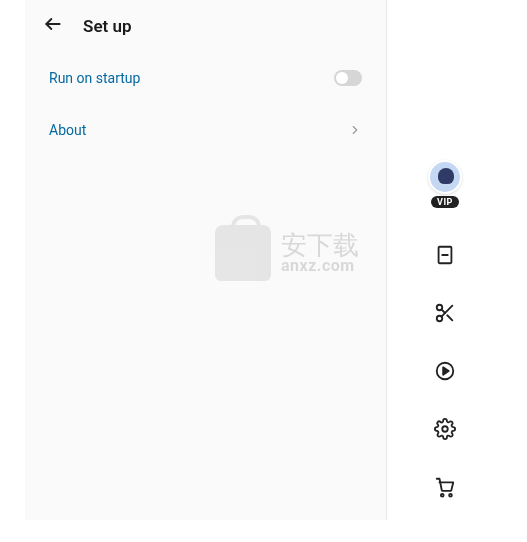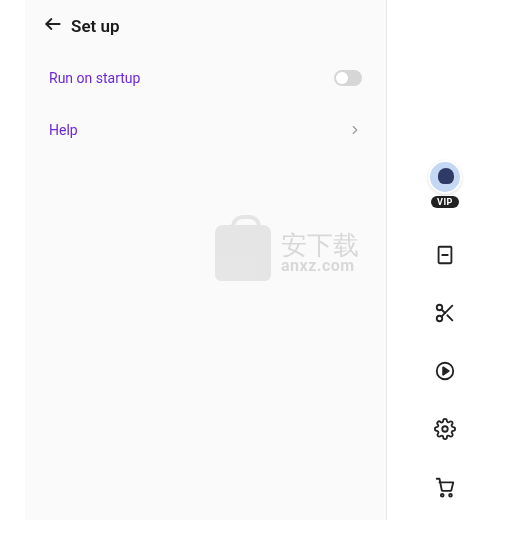--- a/index.html
+++ b/index.html
@@ -16,36 +16,36 @@
       left: 25px;
       top: 0;
       width: 362px;
       height: 520px;
       background: #fafafa;
       border-right: 1px solid #e8e8e8;
     }
     .header {
       display: flex;
       align-items: center;
-      gap: 8px;
+      gap: 20px;
       padding: 14px 20px 14px 18px;
     }
     .header svg { width: 20px; height: 20px; }
     .title {
       font-size: 17px;
       font-weight: 600;
       color: #1a1a1a;
     }
     .row {
       display: flex;
       align-items: center;
       justify-content: space-between;
       padding: 18px 24px;
       font-size: 14px;
-      color: #6d28d9;
+      color: #0369a1;
       cursor: pointer;
     }
     .row .label { flex: 1; }
     .row.selected {
       background: #ffffff;
       box-shadow: 0 1px 4px rgba(0,0,0,0.06);
     }
     .chevron { color: #999; }
     .chevron svg { width: 14px; height: 14px; display: block; }
     .toggle {
@@ -168,21 +168,21 @@
 
   <div class="row">
     <span class="label">Run on startup</span>
     <span class="toggle"></span>
   </div>
 
 
 
 
   <div class="row">
-    <span class="label">Help</span>
+    <span class="label">About</span>
     <span class="chevron">
       <svg viewBox="0 0 24 24" fill="none" stroke="currentColor" stroke-width="2" stroke-linecap="round" stroke-linejoin="round">
           <polyline points="9 18 15 12 9 6"></polyline>
         </svg>
     </span>
   </div>
 
   <div class="watermark">
     <div class="bag"></div>
     <div class="txt">

